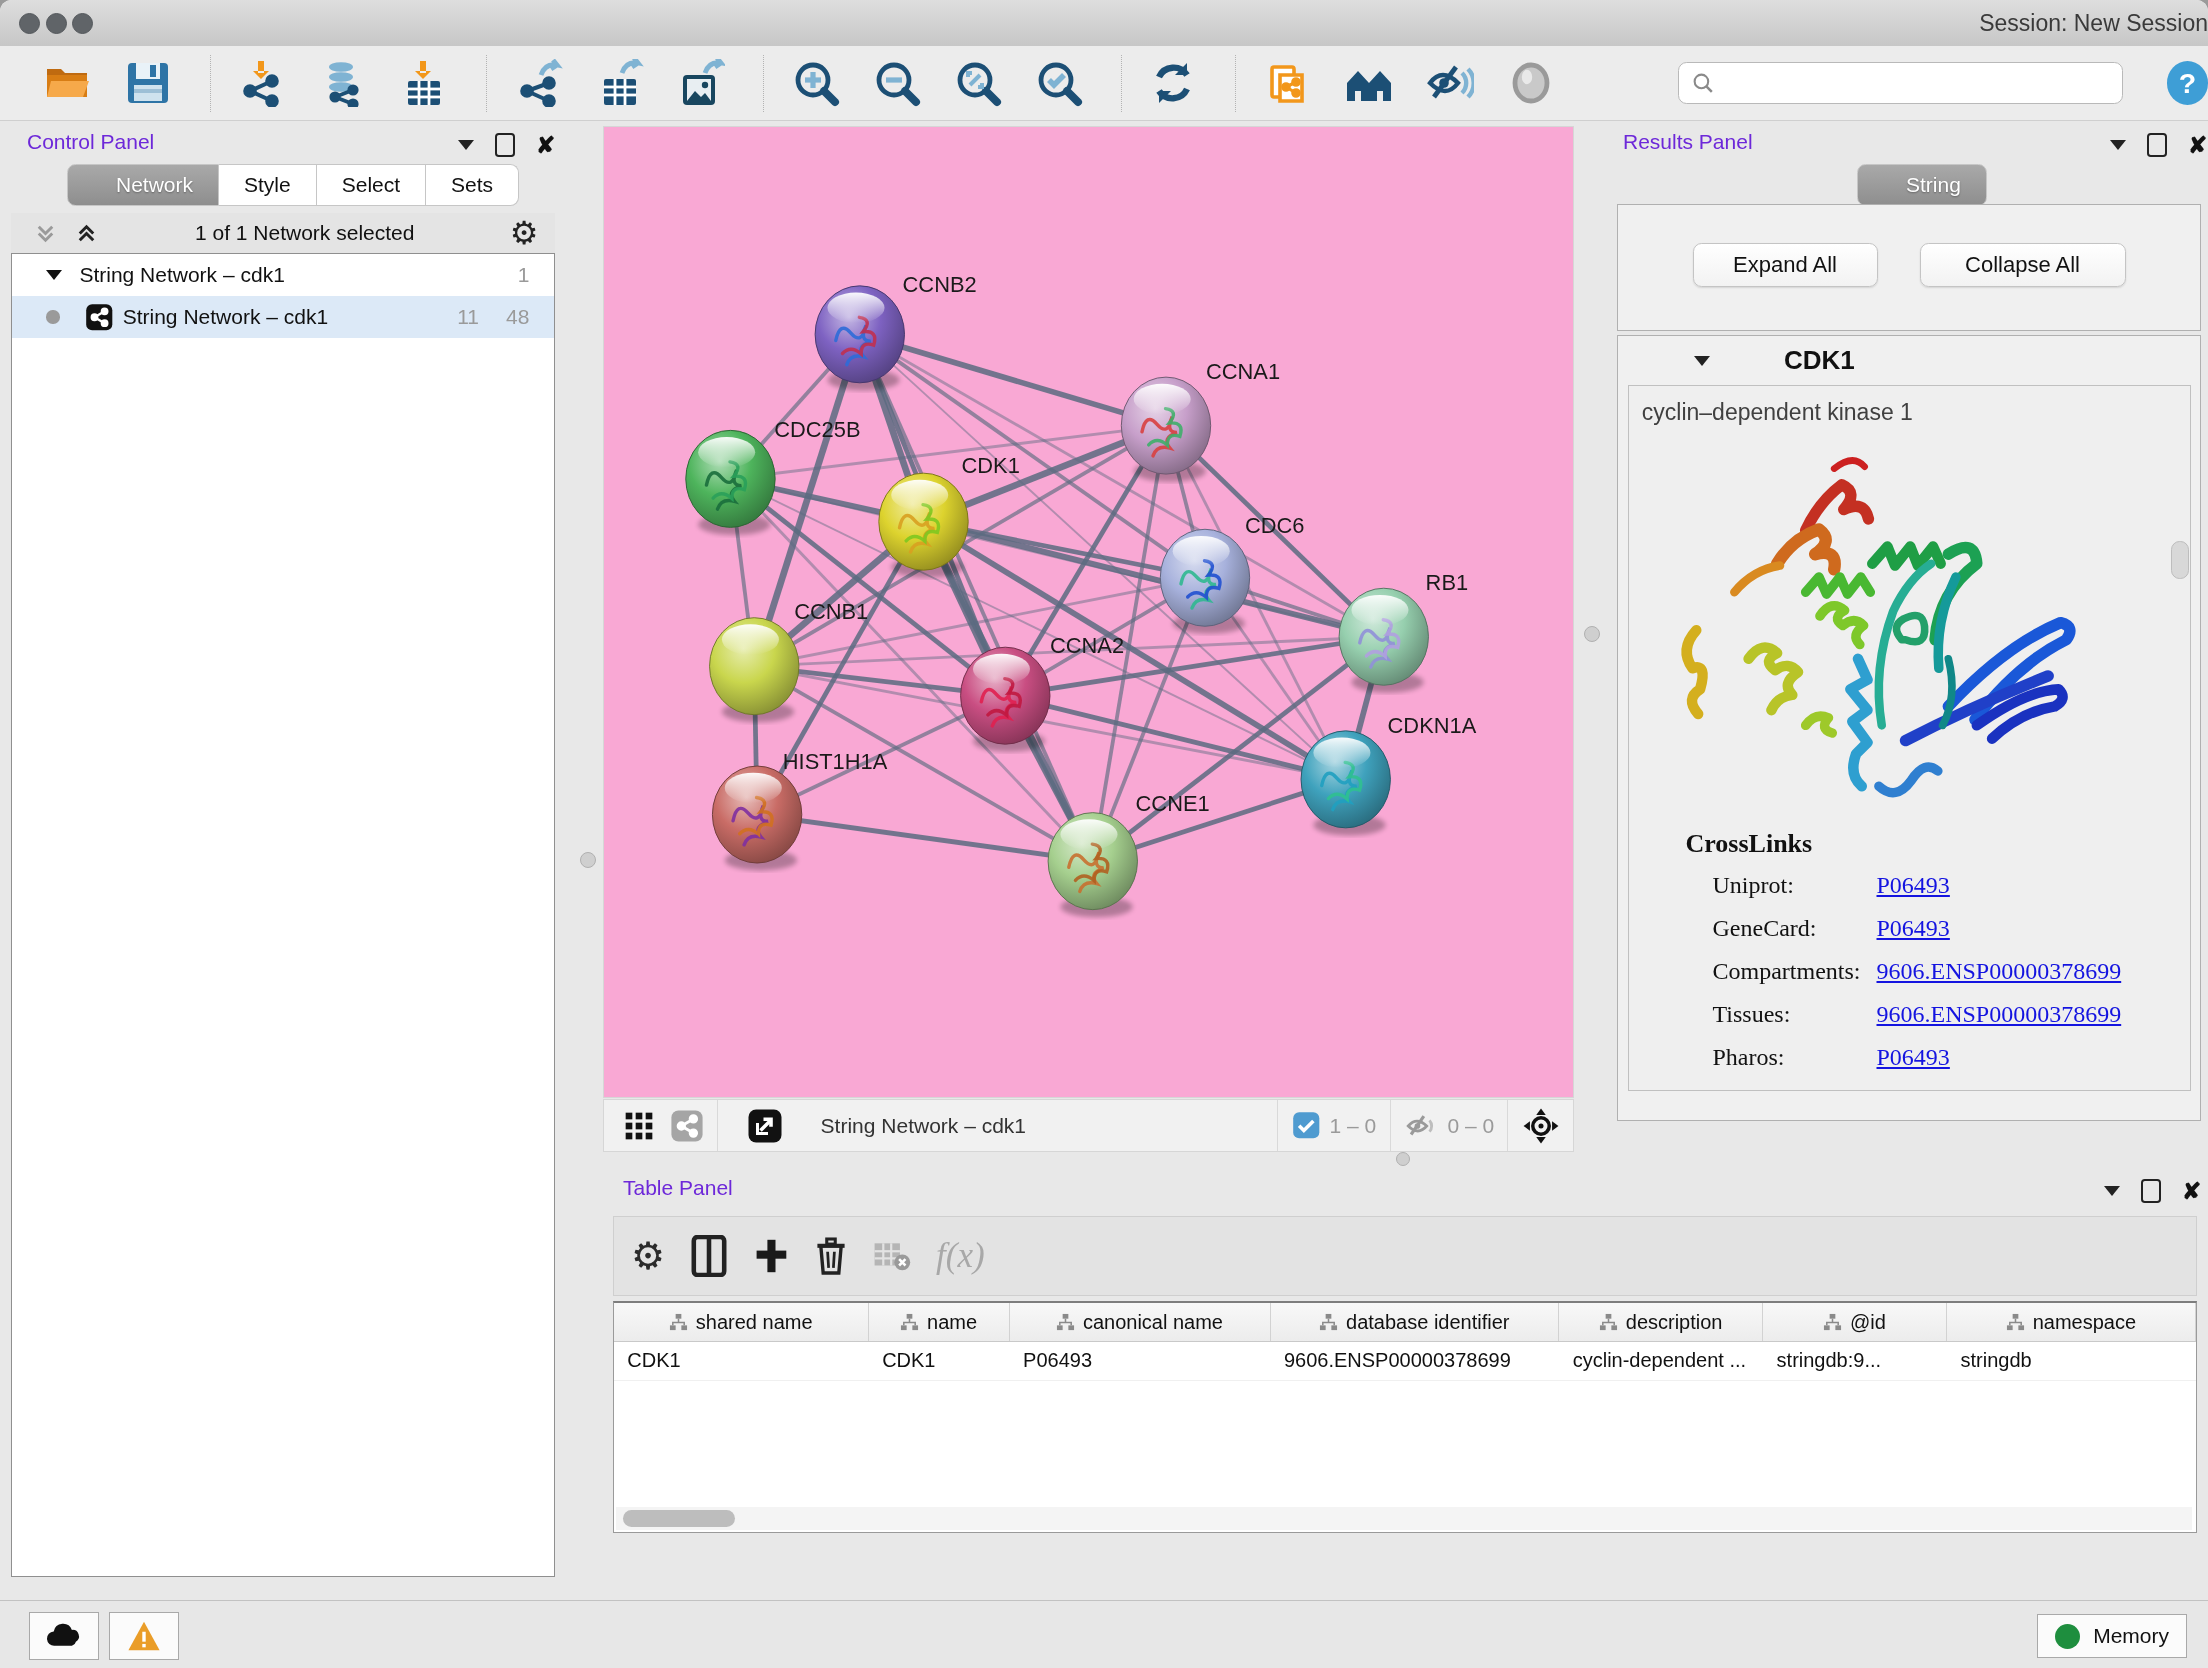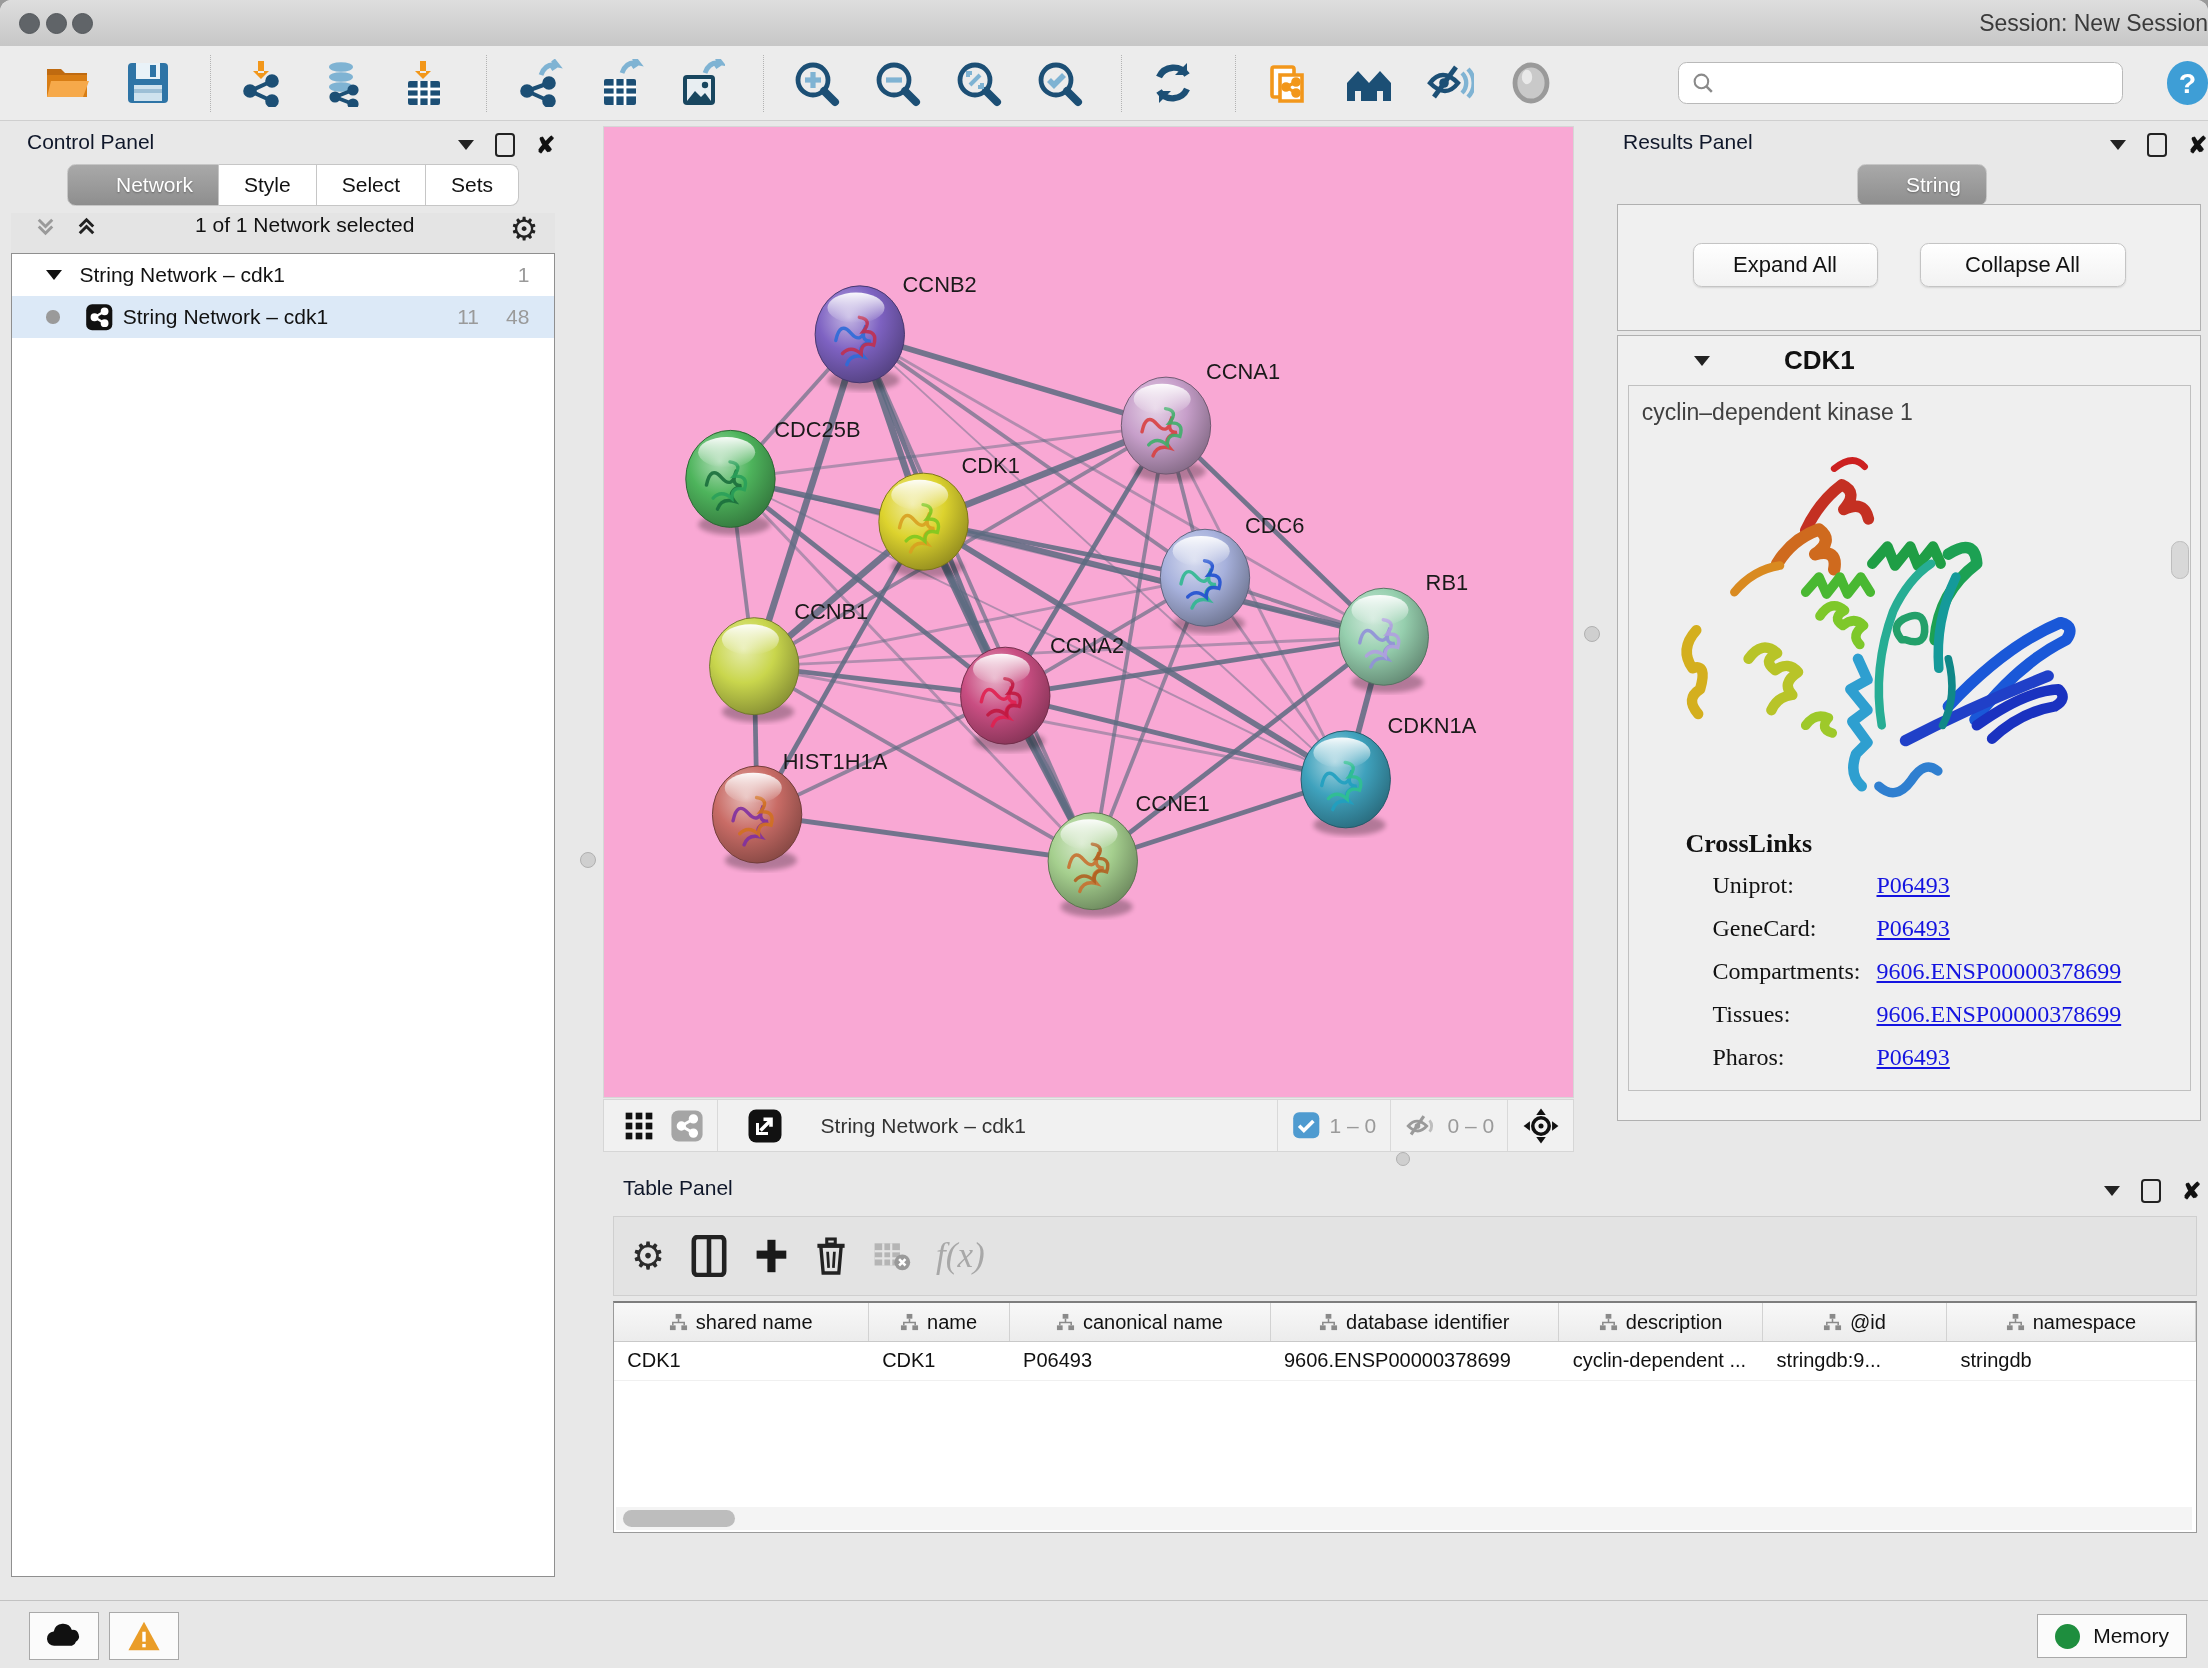--- a/index.html
+++ b/index.html
@@ -15,35 +15,35 @@
   
   .toolbar{position:absolute;left:0;top:46px;width:100%;height:75px;background:#ececec;
     border-bottom:1px solid #cfcfcf;display:flex;align-items:center;padding:0 0 0 42px;box-sizing:border-box;}
   .tb-icon{width:49px;height:49px;margin-right:32px;flex:0 0 auto;display:flex;align-items:center;justify-content:center;}
   .tb-sep{width:0;height:57px;border-left:1.9px dotted #b3b3b3;margin:0 27px 0 5.7px;flex:0 0 auto;}
   .searchbox{width:472px;height:42px;background:#fff;border:1px solid #b9b9b9;border-radius:8.6px;
     margin-left:91px;display:flex;align-items:center;padding-left:11.4px;box-sizing:border-box;}
   .help-btn{width:44px;height:44px;border-radius:50%;background:#3e9ed6;color:#fff;font-size:28.5px;
     font-weight:bold;display:flex;align-items:center;justify-content:center;margin-left:44px;}
   
-  .panel-title{font-size:21px;color:#0f172a;}
+  .panel-title{font-size:21px;color:#6d28d9;}
   .panel-ctrls{display:flex;align-items:center;gap:21px;}
   .glyph-tri{width:0;height:0;border-left:8.6px solid transparent;border-right:8.6px solid transparent;border-top:10.5px solid #222;}
   .glyph-float{width:16px;height:20px;border:2.4px solid #222;border-radius:3.8px;}
   .glyph-x{font-size:23px;font-weight:bold;color:#111;line-height:1;}
   
   .pillrow{display:flex;}
   .pill{height:40px;line-height:40px;padding:0 25px;background:#fff;border:1px solid #c6c6c6;border-left:none;
     font-size:21px;color:#111;text-align:center;}
   .pill:first-child{border-left:1px solid #c6c6c6;border-radius:8.6px 0 0 8.6px;}
   .pill:last-child{border-radius:0 8.6px 8.6px 0;}
   .pill.sel{background:linear-gradient(#a9a9a9,#8e8e8e);color:#fff;text-shadow:0 1px 1.9px rgba(0,0,0,.35);padding-left:48px;}
   
   .cp-bar{position:absolute;left:11.4px;top:213px;width:544px;height:40px;background:#e4e4e4;
-    display:flex;font-size:21px;color:#111;}
+    display:flex;align-items:center;font-size:21px;color:#111;}
   .cp-tree{position:absolute;left:11.4px;top:253px;width:544px;height:1324px;background:#fff;border:1px solid #8f8f8f;box-sizing:border-box;}
   .tree-row{height:42px;display:flex;align-items:center;font-size:21px;color:#111;}
   .tree-row.sel{background:#dce9f7;}
   .cnt{color:#9a9a9a;}
   
   .net-canvas{position:absolute;left:603px;top:126px;width:971px;height:972px;background:#f9a8d4;border:1px solid #d6d6d6;box-sizing:border-box;}
   .navbar{position:absolute;left:603px;top:1099px;width:971px;height:53px;background:#f1f1f1;
     border:1px solid #d6d6d6;display:flex;align-items:center;box-sizing:border-box;}
   .nb-sep{width:0;height:51px;border-left:1px solid #d9d9d9;margin:0 13.3px;}
   .nav-title{font-size:21px;color:#333;}

